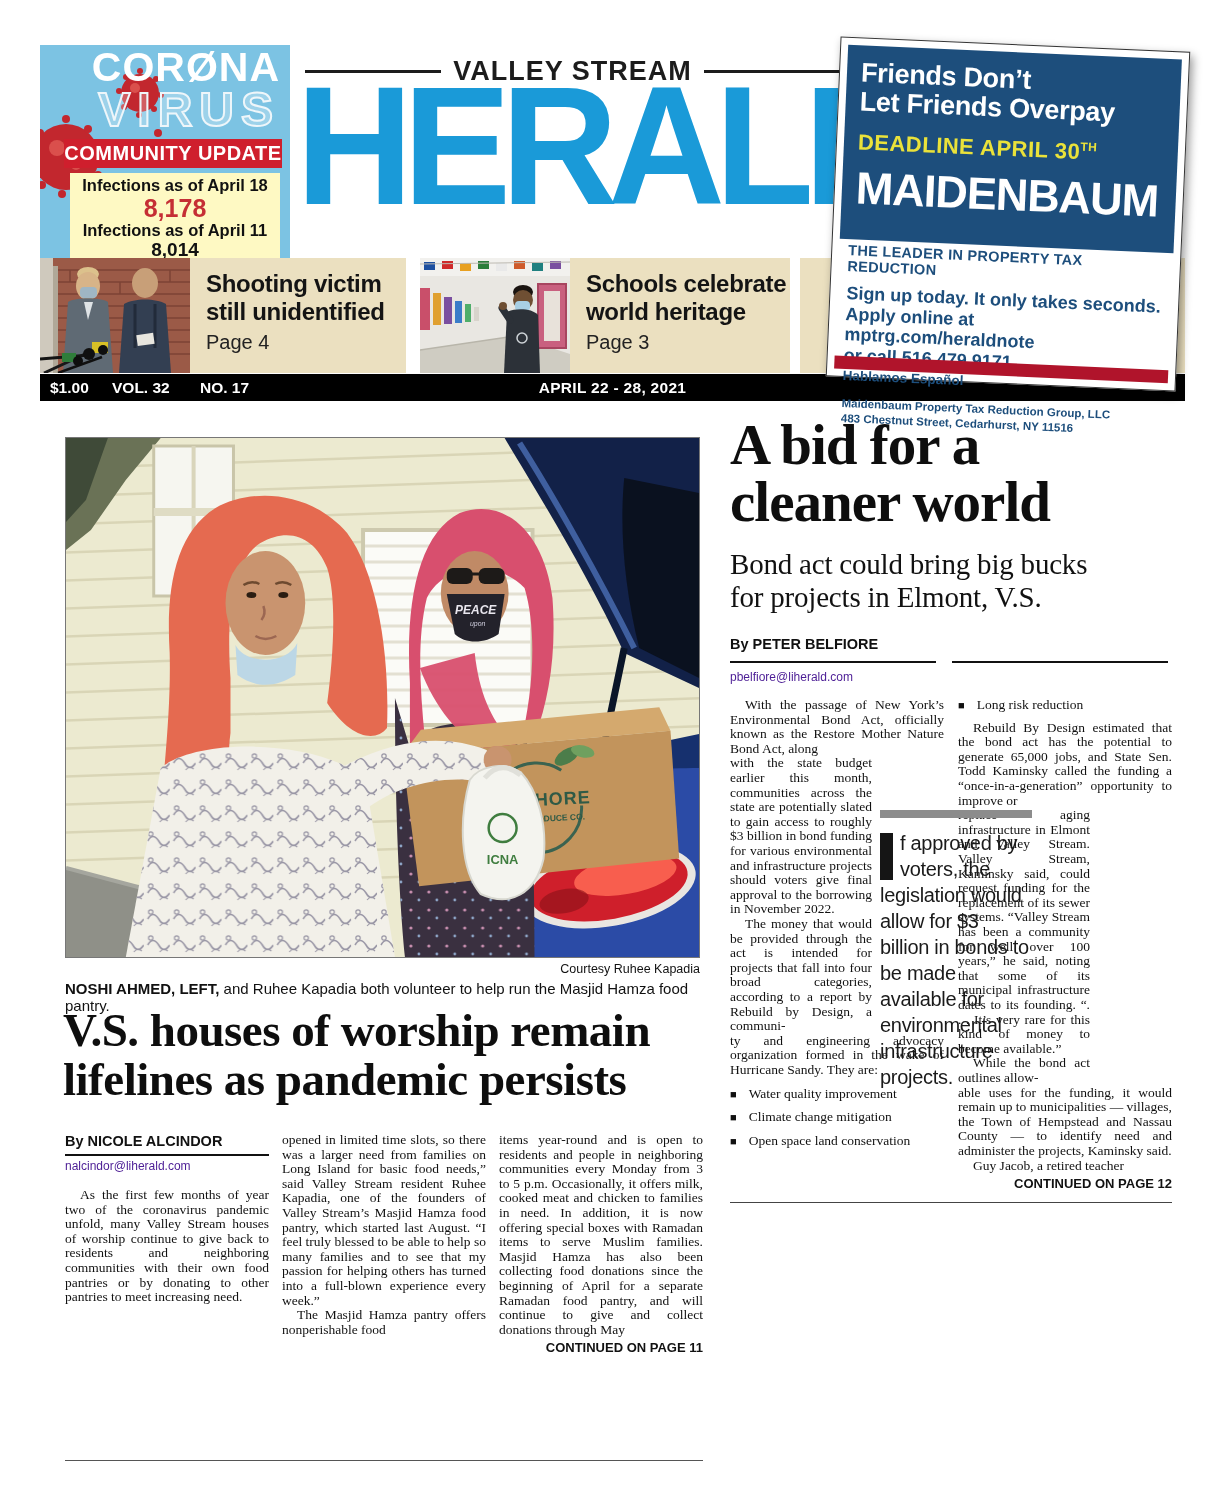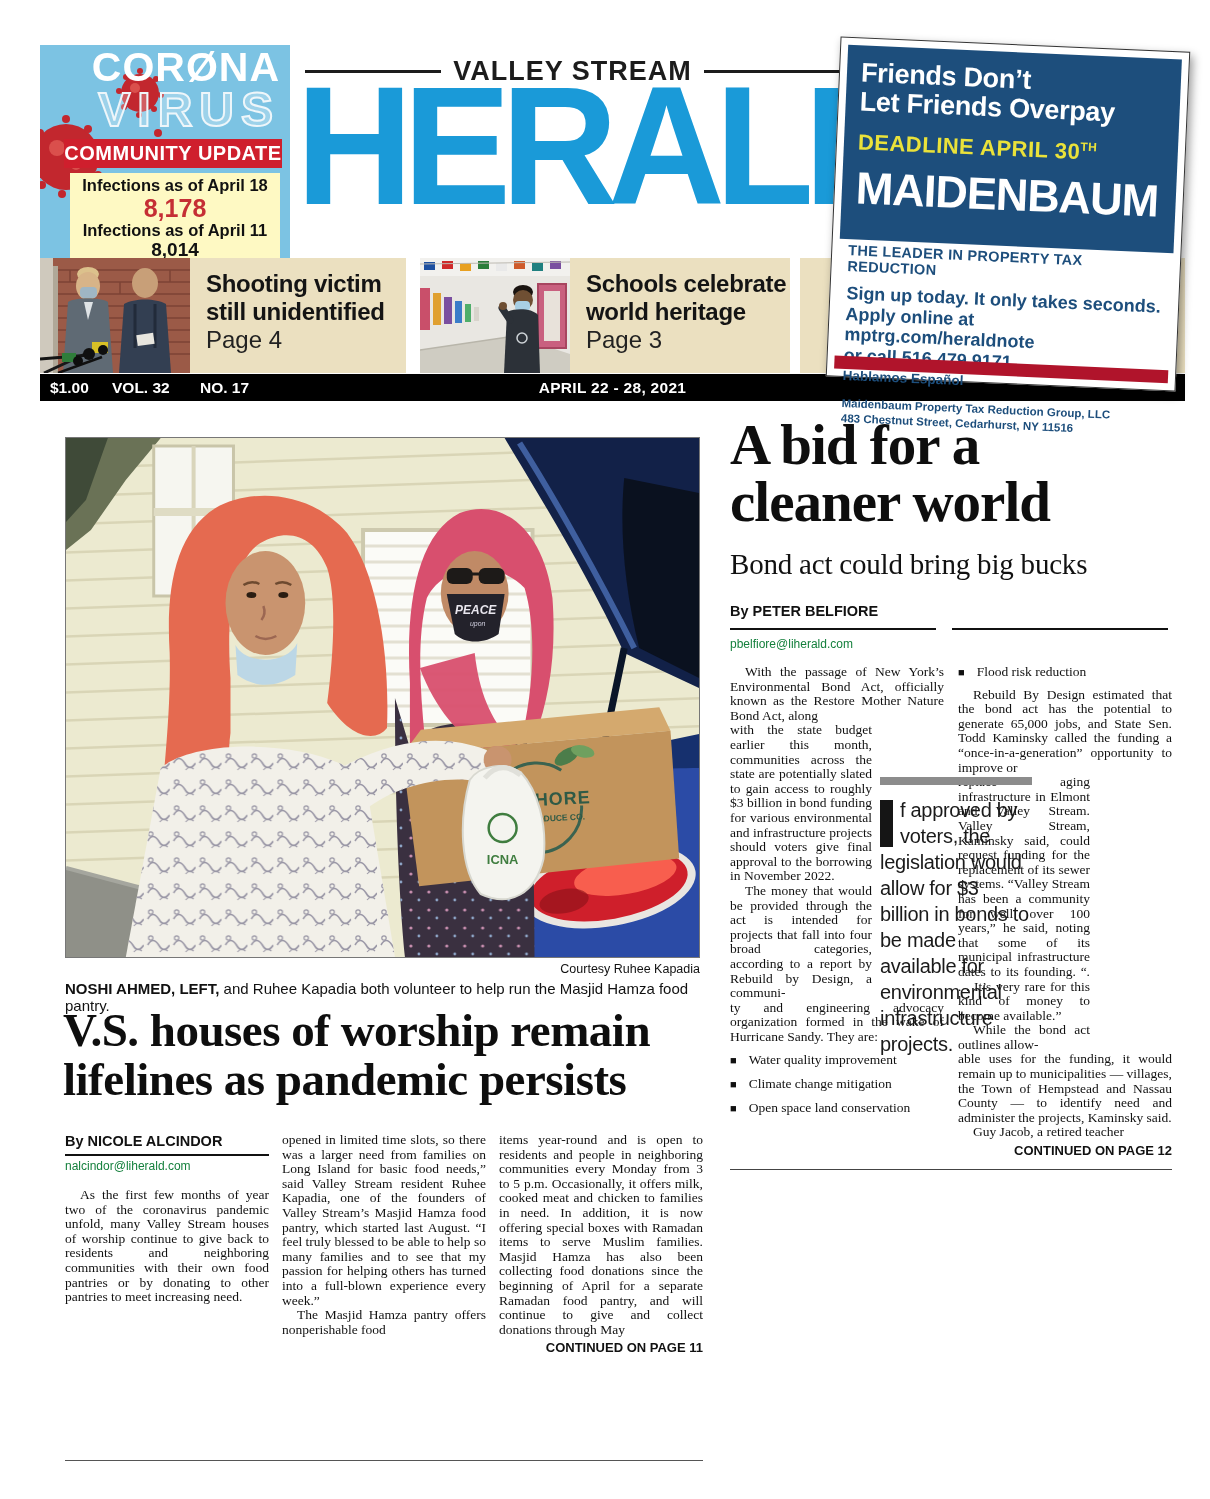--- a/index.html
+++ b/index.html
@@ -25,21 +25,21 @@
   .kicker{position:absolute;left:305px;top:56px;width:535px;display:flex;align-items:center;gap:12px;
           font-weight:bold;font-size:27px;letter-spacing:1px;color:#1c1c1c;}
   .kicker .rule{flex:1;height:3px;background:#1c1c1c;}
   .mast-title{position:absolute;left:296px;top:62px;font-weight:bold;font-size:162px;line-height:1;
               color:#1a9ad8;letter-spacing:-10px;transform:scaleY(1.04);transform-origin:top left;white-space:nowrap;}
 
   
   .t-photo{position:absolute;top:258px;height:115px;overflow:hidden;}
   .t-box{position:absolute;top:258px;height:115px;background:#ebe0c0;box-sizing:border-box;padding:12px 0 0 16px;}
   .t-head{font-weight:bold;font-size:24px;line-height:1.17;letter-spacing:-.3px;color:#141414;}
-  .t-page{font-size:24px;color:#222;}
+  .t-page{font-size:20px;margin-top:5px;color:#222;}
 
   
   .infobar{position:absolute;left:40px;top:374px;width:1145px;height:27px;background:#000000;
            color:#fff;font-weight:bold;font-size:15.5px;line-height:27px;}
   .infobar .price{position:absolute;left:10px;}
   .infobar .vol{position:absolute;left:72px;}
   .infobar .no{position:absolute;left:160px;}
   .infobar .date{position:absolute;left:0;width:100%;text-align:center;letter-spacing:.3px;}
 
   
@@ -63,21 +63,21 @@
   .caption{position:absolute;left:65px;top:980px;width:645px;font-size:15px;color:#111;}
   .caption b{font-weight:bold;}
 
   
   .h2{position:absolute;left:63px;top:1006px;width:650px;font-family:"Liberation Serif",serif;
       font-weight:bold;font-size:47px;line-height:1.05;letter-spacing:-.5px;color:#0e0e0e;}
   .left-cols{position:absolute;left:65px;top:1133px;width:638px;display:flex;gap:13px;}
   .lcol{width:204px;}
   .by{font-weight:bold;font-size:14.5px;}
   .by-rule{height:2px;background:#111;margin:5px 0 3px;}
-  .by-mail{font-size:12px;color:#15803d;margin-bottom:15px;}
+  .by-mail{font-size:12px;color:#4c1d95;margin-bottom:15px;}
   .bt{font-family:"Liberation Serif",serif;font-size:13.5px;line-height:14.6px;text-align:justify;}
   .bt p{margin:0;}
   .bt p.ind{text-indent:15px;}
   .cont{font-weight:bold;font-size:13px;text-align:right;margin-top:4px;font-family:"Liberation Sans",sans-serif;}
   .left-rule{position:absolute;left:65px;top:1460px;width:638px;height:1px;background:#555;}
 
   
   .bond{position:absolute;left:730px;top:416px;width:442px;}
   .bond .h1{font-family:"Liberation Serif",serif;font-weight:bold;font-size:57px;line-height:1.0;
             letter-spacing:-1px;color:#0e0e0e;}
@@ -418,20 +418,21 @@
   </div>
   <div class="left-rule"></div>
 
   <div class="bond">
     <div class="h1">
       <div>A bid for a</div>
       <div>cleaner world</div>
     </div>
     <div class="sub">
       <div>Bond act could bring big bucks</div>
+      <div>for projects in Elmont, V.S.</div>
     </div>
     <div class="byrow">
       <div class="by">By PETER BELFIORE</div>
       <div><span class="br br1"></span><span class="br br2"></span></div>
       <div class="by-mail" style="margin-bottom:0;">pbelfiore@liherald.com</div>
     </div>
 
     <div class="bond-body">
       <div class="bcol">
         <p class="ind">With the passage of New York’s Environmental Bond Act, officially known as the Restore Mother Nature Bond Act, along</p>
@@ -447,21 +448,21 @@
             <span>Climate change mitigation</span>
           </div>
         <div class="bul">
             <span class="sq">■</span>
             <span>Open space land conservation</span>
           </div>
       </div>
       <div class="bcol">
         <div class="bul" style="margin-top:0;margin-bottom:8px;">
             <span class="sq">■</span>
-            <span>Flood risk reduction</span>
+            <span>Long risk reduction</span>
           </div>
         <p class="ind">Rebuild By Design estimated that the bond act has the potential to generate 65,000 jobs, and State Sen. Todd Kaminsky called the funding a “once-in-a-generation” opportunity to improve or</p>
         <p class="narrow2">replace aging infrastructure in Elmont and Valley Stream. Valley Stream, Kaminsky said, could request funding for the replacement of its sewer systems. “Valley Stream has been a community for well over 100 years,” he said, noting that some of its municipal infrastructure dates to its founding. “. . . It’s very rare for this kind of money to become available.”</p>
         <p class="narrow2 ind">While the bond act outlines allow-</p>
         <p>able uses for the funding, it would remain up to municipalities — villages, the Town of Hempstead and Nassau County — to identify need and administer the projects, Kaminsky said.</p>
         <p class="ind">Guy Jacob, a retired teacher</p>
         <div class="cont">CONTINUED ON PAGE 12</div>
       </div>
       <div class="pq">
         <div class="pq-bar"></div>

